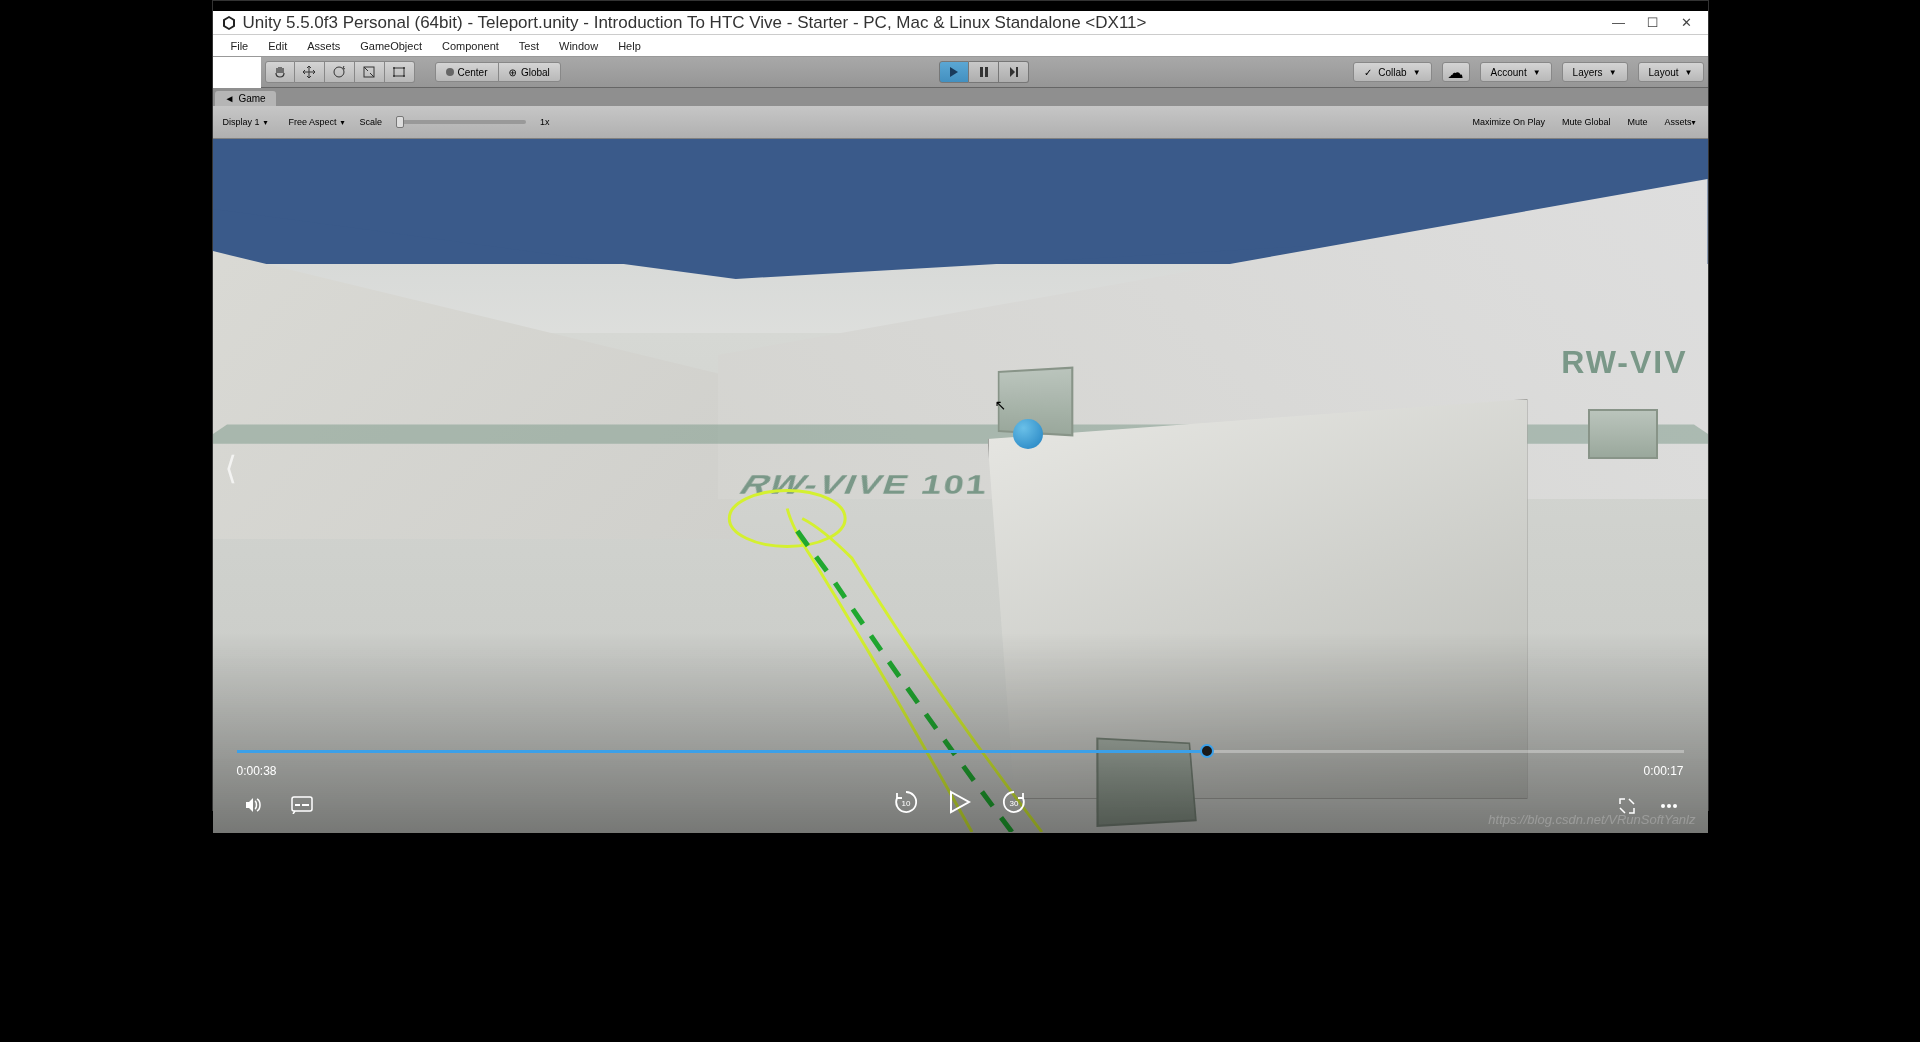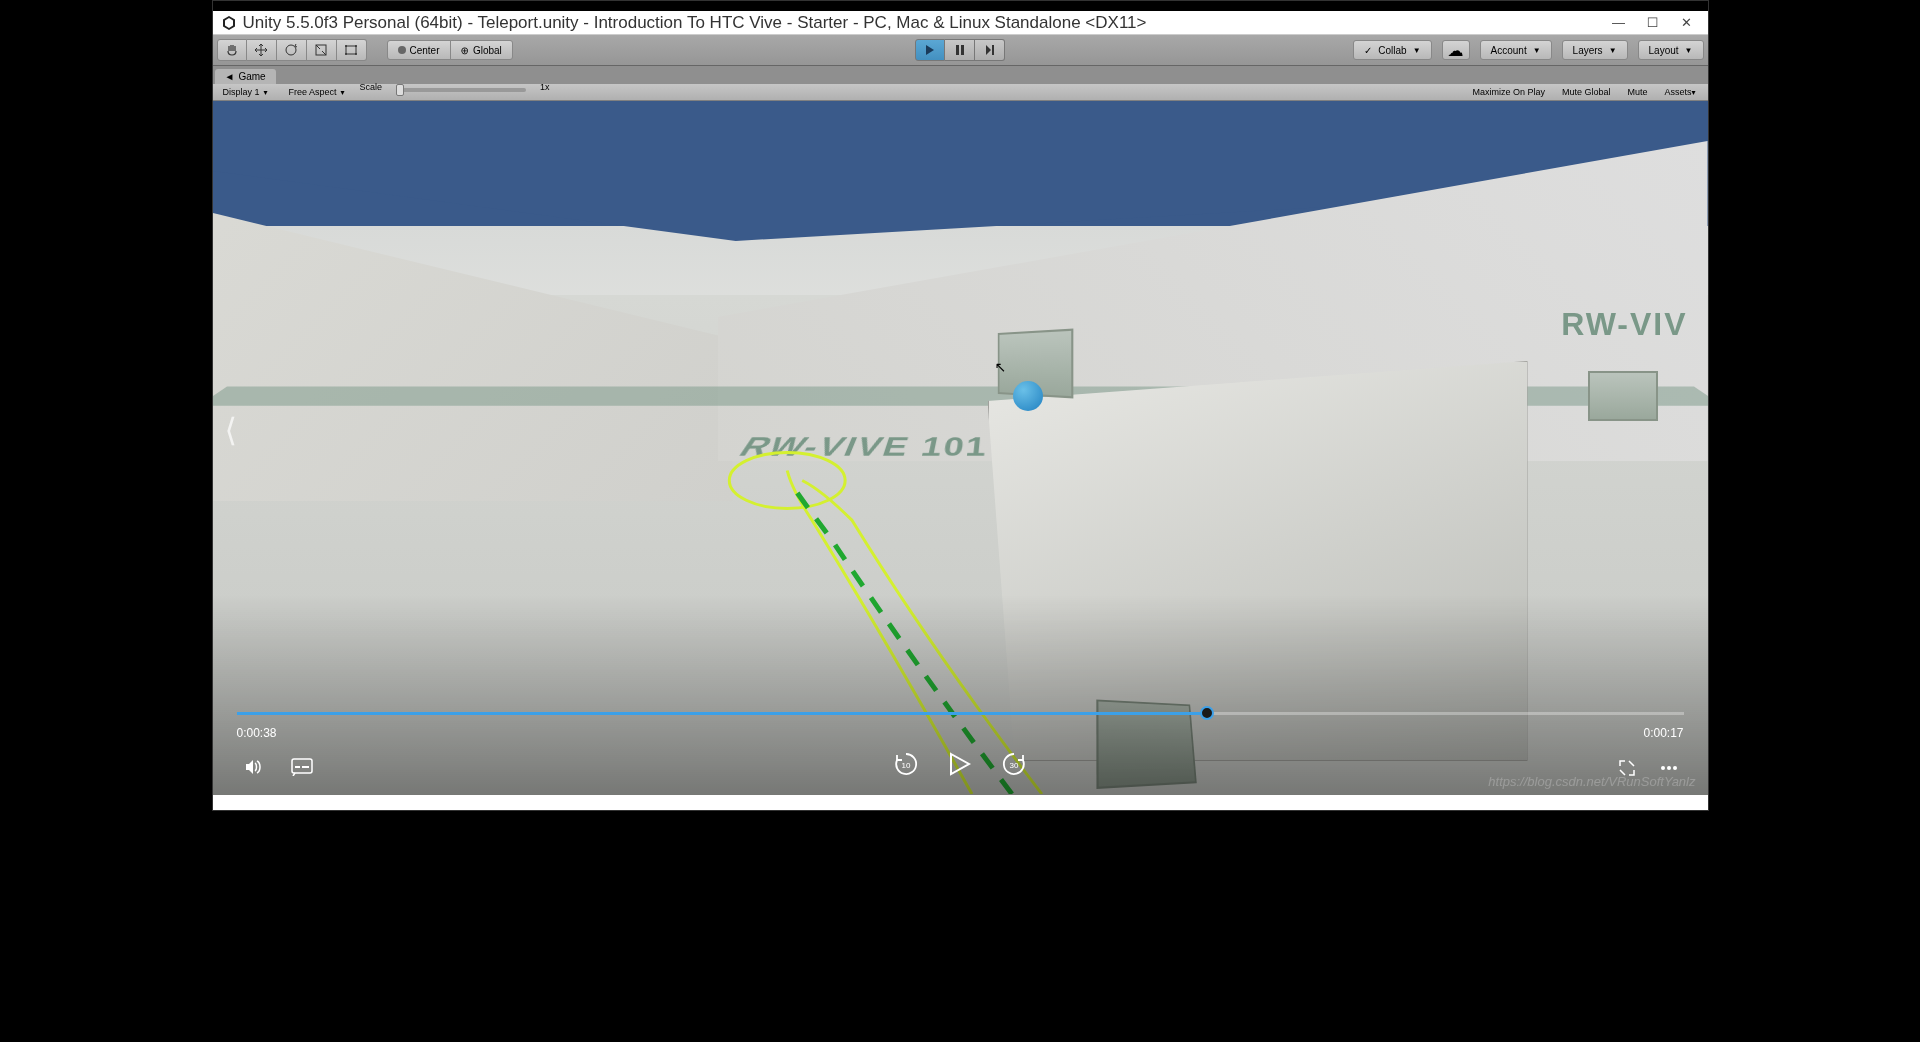--- a/index.html
+++ b/index.html
@@ -15,21 +15,21 @@
     .unity-logo { width: 16px; height: 16px; margin-right: 6px; display: inline-flex; }
     .title-text { font-size: 17px; color: #333; flex: 1; }
     .win-controls { display: flex; gap: 16px; margin-right: 4px; }
     .win-btn { width: 18px; height: 18px; display: flex; align-items: center; justify-content: center; cursor: pointer; font-size: 13px; color: #444; }
     
     
     .menu-bar { height: 22px; background: #fff; display: flex; align-items: center; padding: 0 8px; gap: 0; border-bottom: 1px solid #999; }
     .menu-item { padding: 3px 10px; font-size: 11px; cursor: pointer; color: #222; }
     
     
-    .toolbar { height: 31px; background: linear-gradient(#a8a8a8, #969696); display: flex; align-items: center; padding: 0 4px; border-bottom: 1px solid #666; position: relative; }
+    .toolbar { height: 31px; background: linear-gradient(#a8a8a8, #969696); display: flex; align-items: center; padding: 0 4px; border-bottom: 1px solid #666; position: relative; margin-left: 48px; }
     .tool-group { display: flex; gap: 0; }
     .tool-btn { width: 30px; height: 22px; background: linear-gradient(#d4d4d4, #b8b8b8); border: 1px solid #888; display: flex; align-items: center; justify-content: center; cursor: pointer; font-size: 12px; }
     .tool-btn:first-child { border-radius: 3px 0 0 3px; }
     .tool-btn:last-child { border-radius: 0 3px 3px 0; }
     .tool-btn + .tool-btn { border-left: none; }
     
     .toggle-btn { height: 20px; padding: 0 10px; background: linear-gradient(#d4d4d4, #b8b8b8); border: 1px solid #888; border-radius: 3px; font-size: 10px; display: flex; align-items: center; gap: 4px; cursor: pointer; }
     .toggle-btn + .toggle-btn { margin-left: -1px; border-radius: 0 3px 3px 0; }
     .toggle-group .toggle-btn:first-child { border-radius: 3px 0 0 3px; }
     .toggle-group { display: flex; margin-left: 20px; }
@@ -43,21 +43,21 @@
     
     .right-controls { margin-left: auto; display: flex; gap: 10px; align-items: center; }
     .dropdown-btn { height: 20px; padding: 0 10px; background: linear-gradient(#d4d4d4, #b8b8b8); border: 1px solid #888; border-radius: 3px; font-size: 10px; display: flex; align-items: center; gap: 6px; cursor: pointer; }
     .cloud-btn { width: 28px; height: 20px; background: linear-gradient(#d4d4d4, #b8b8b8); border: 1px solid #888; border-radius: 3px; display: flex; align-items: center; justify-content: center; cursor: pointer; }
     
     
     .tab-bar { height: 18px; background: #8f8f8f; display: flex; align-items: flex-end; padding-left: 2px; }
     .tab { background: #b5b5b5; padding: 2px 10px; font-size: 10px; border-radius: 3px 3px 0 0; margin-bottom: 0; display: flex; align-items: center; gap: 4px; }
     
     
-    .game-toolbar { height: 17px; background: linear-gradient(#c6c6c6, #b0b0b0); display: flex; align-items: flex-end; padding: 8px 4px; font-size: 9px; border-bottom: 1px solid #808080; gap: 8px; }
+    .game-toolbar { height: 17px; background: linear-gradient(#c6c6c6, #b0b0b0); display: flex; align-items: center; padding: 16px 4px; font-size: 9px; border-bottom: 1px solid #808080; gap: 8px; }
     .gt-dropdown { padding: 0 6px; border-right: 1px solid #999; height: 100%; display: flex; align-items: center; gap: 4px; cursor: pointer; }
     .gt-right { margin-left: auto; display: flex; height: 100%; }
     .gt-item { padding: 0 8px; border-left: 1px solid #999; height: 100%; display: flex; align-items: center; cursor: pointer; }
     .scale-slider { width: 130px; height: 4px; background: #999; border-radius: 2px; position: relative; margin: 0 6px; }
     .scale-handle { width: 8px; height: 12px; background: #ddd; border: 1px solid #777; border-radius: 2px; position: absolute; left: 0; top: -4px; }
     
     
     .game-view { height: 694px; background: linear-gradient(to bottom, #3a5a8a 0%, #3a5a8a 18%, #d8dad8 18%, #e8e8e5 50%, #dcdcd8 100%); position: relative; overflow: hidden; }
     
     
@@ -122,20 +122,30 @@
         </svg>
     </span>
     <span class="title-text">Unity 5.5.0f3 Personal (64bit) - Teleport.unity - Introduction To HTC Vive - Starter - PC, Mac &amp; Linux Standalone &lt;DX11&gt;</span>
     <div class="win-controls">
       <span class="win-btn">—</span>
       <span class="win-btn">☐</span>
       <span class="win-btn">✕</span>
     </div>
   </div>
 
+  <div class="menu-bar">
+    <span class="menu-item">File</span>
+    <span class="menu-item">Edit</span>
+    <span class="menu-item">Assets</span>
+    <span class="menu-item">GameObject</span>
+    <span class="menu-item">Component</span>
+    <span class="menu-item">Test</span>
+    <span class="menu-item">Window</span>
+    <span class="menu-item">Help</span>
+  </div>
 
   <div class="toolbar">
     <div class="tool-group">
       <div class="tool-btn">
           <svg width="14" height="14" viewBox="0 0 14 14">
             <path d="M4 3v5M6 2v6M8 2v6M10 3v5M3 8c0 3 2 4 4 4s4-1 4-4" fill="none" stroke="#333" stroke-width="1.2"></path>
           </svg>
         </div>
       <div class="tool-btn">
           <svg width="14" height="14" viewBox="0 0 14 14">

